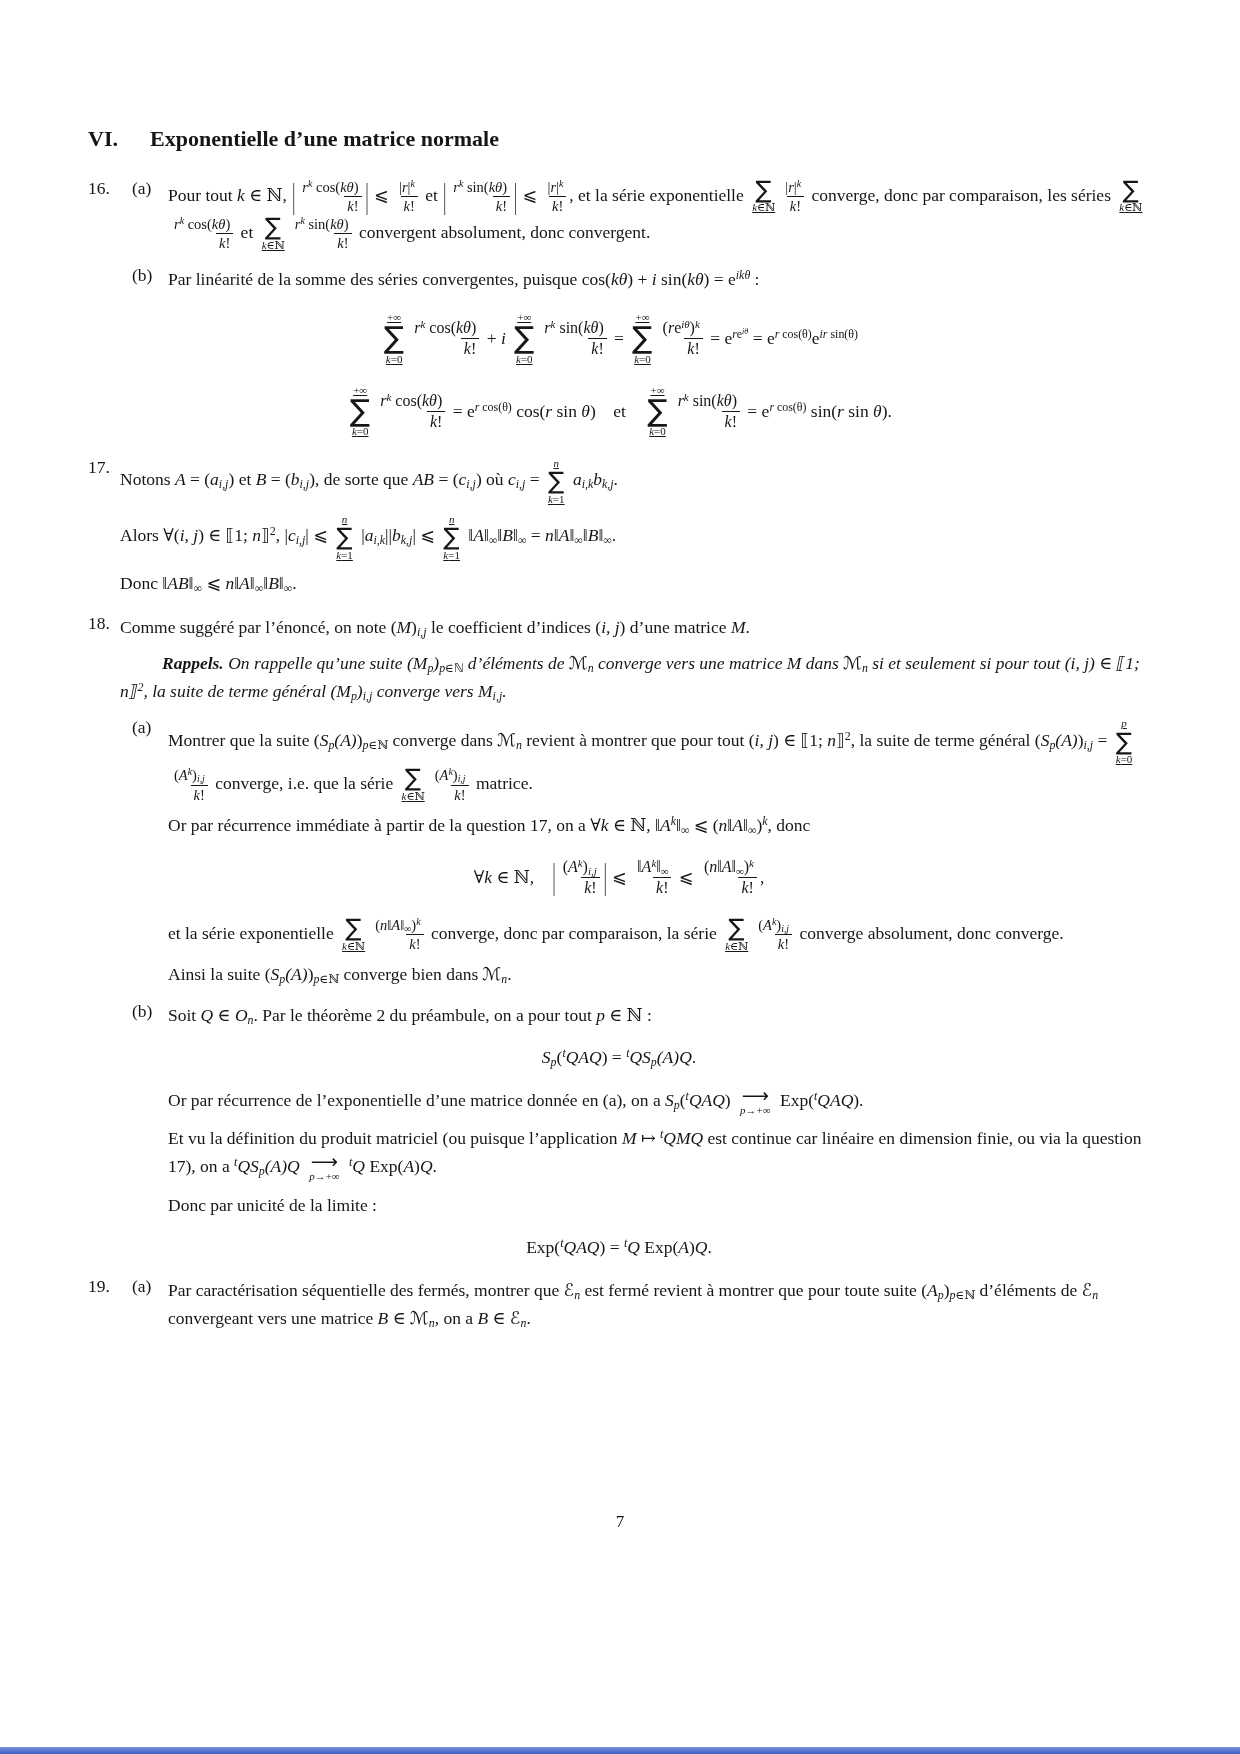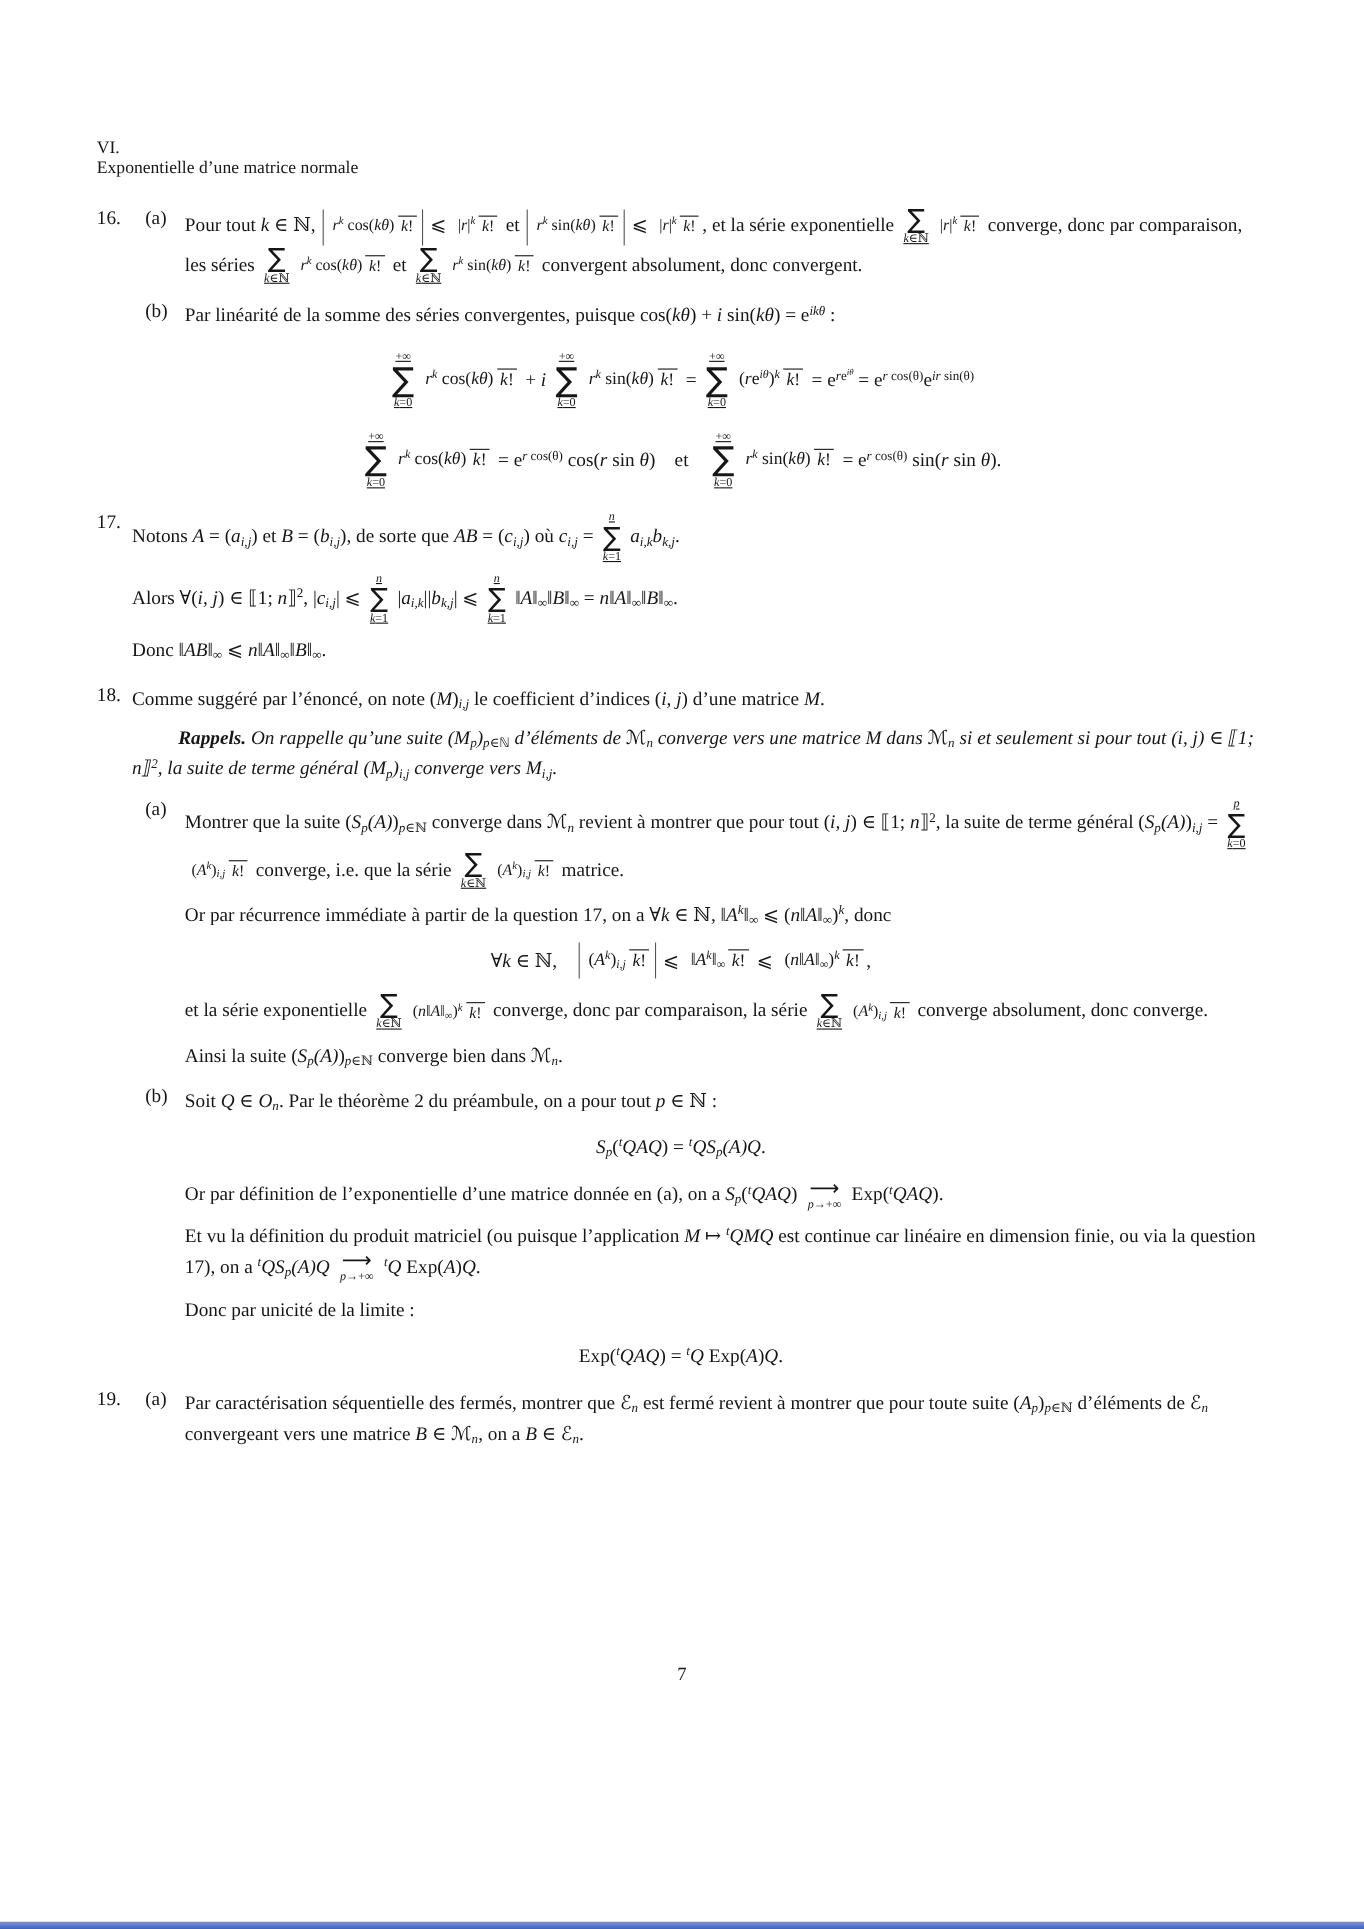--- a/index.html
+++ b/index.html
@@ -2,21 +2,21 @@
 <html><head>
 <meta charset="utf-8">
 <style>
   html,body{margin:0;padding:0;}
   body{
     width:1240px;height:1754px;background:#ffffff;color:#161616;
     font-family:"Liberation Serif","DejaVu Serif","DejaVu Sans",serif;
     font-size:17.5px;position:relative;overflow:hidden;
   }
   .page{padding:126px 90px 0 88px;}
-  .heading{display:flex;font-weight:normal;font-size:16px;margin-bottom:26px;flex-direction:column;}
+  .heading{display:flex;font-weight:bold;font-size:22px;margin-bottom:26px;}
   .heading .hnum{width:62px;}
   .block{margin:7px 0;}
   .item{display:flex;margin-top:16px;}
   .item .inum{flex:0 0 32px;}
   .item.wlbl .inum{flex:0 0 44px;}
   .sub{display:flex;margin-left:44px;margin-top:12px;}
   .ilbl{flex:0 0 36px;}
   .flow{flex:1;line-height:1.62;}
   .para{line-height:1.62;}
   .ind-item{margin-left:32px;}
@@ -24,21 +24,21 @@
   .display{display:flex;justify-content:center;margin:18px 0;}
   .dflow{display:flex;align-items:center;flex-wrap:wrap;justify-content:center;}
   .display .rich{white-space:pre-wrap;}
   .mv{font-style:italic;}
   .st-i{font-style:italic;}
   .st-bi{font-style:italic;font-weight:bold;margin-left:42px;}
   sup,sub{line-height:0;font-size:0.68em;}
   sup{vertical-align:0.5em;}
   sub{vertical-align:-0.25em;}
   .frac{
-    display:inline-flex;align-items:flex-start;
+    display:inline-flex;flex-direction:column;align-items:flex-end;
     vertical-align:middle;margin:0 3px;font-size:14.5px;line-height:1.25;text-align:center;
   }
   .frac .num{padding:0 3px;}
   .frac .den{border-top:1.2px solid #161616;padding:0 3px;}
   .display .frac{font-size:16px;}
   .sum{
     display:inline-flex;flex-direction:column;align-items:center;
     vertical-align:middle;line-height:1;margin:0 4px;text-align:center;
   }
   .sum .lim{font-size:11px;line-height:1.2;text-decoration:underline;}
@@ -245,21 +245,21 @@
       <div class="block para ind-sub"><span class="rich"><span>Ainsi la suite (</span><span class="mv">S</span><sub><span class="mv">p</span></sub><span class="mv">(A)</span><span>)</span><sub><span class="mv">p</span><span>∈ℕ</span></sub><span> converge bien dans ℳ</span><sub><span class="mv">n</span></sub><span>.</span></span></div>
       <div class="block sub">
         <span class="ilbl">(b)</span>
         <div class="flow"><span class="rich"><span>Soit </span><span class="mv">Q</span><span> ∈ </span><span class="mv">O</span><sub><span class="mv">n</span></sub><span>. Par le théorème 2 du préambule, on a pour tout </span><span class="mv">p</span><span> ∈ ℕ :</span></span></div>
       </div>
       <div class="block display">
         <div class="dflow">
           <span class="rich"><span class="mv">S</span><sub><span class="mv">p</span></sub><span>(</span><sup><span class="mv">t</span></sup><span class="mv">QAQ</span><span>) = </span><sup><span class="mv">t</span></sup><span class="mv">QS</span><sub><span class="mv">p</span></sub><span class="mv">(A)Q</span><span>.</span></span>
         </div>
       </div>
-      <div class="block para ind-sub"><span class="rich"><span>Or par définition de l’exponentielle d’une matrice donnée en (a), on a </span><span class="mv">S</span><sub><span class="mv">p</span></sub><span>(</span><sup><span class="mv">t</span></sup><span class="mv">QAQ</span><span>) </span></span><span class="arrlim">
+      <div class="block para ind-sub"><span class="rich"><span>Or par récurrence de l’exponentielle d’une matrice donnée en (a), on a </span><span class="mv">S</span><sub><span class="mv">p</span></sub><span>(</span><sup><span class="mv">t</span></sup><span class="mv">QAQ</span><span>) </span></span><span class="arrlim">
           <span class="ar">⟶</span>
           <span class="lim"><span class="mv">p</span><span>→+∞</span></span>
         </span><span class="rich"><span> Exp(</span><sup><span class="mv">t</span></sup><span class="mv">QAQ</span><span>).</span></span></div>
       <div class="block para ind-sub"><span class="rich"><span>Et vu la définition du produit matriciel (ou puisque l’application </span><span class="mv">M</span><span> ↦ </span><sup><span class="mv">t</span></sup><span class="mv">QMQ</span><span> est continue car linéaire en dimension finie, ou via la question 17), on a </span><sup><span class="mv">t</span></sup><span class="mv">QS</span><sub><span class="mv">p</span></sub><span class="mv">(A)Q</span><span> </span></span><span class="arrlim">
           <span class="ar">⟶</span>
           <span class="lim"><span class="mv">p</span><span>→+∞</span></span>
         </span><span class="rich"><span> </span><sup><span class="mv">t</span></sup><span class="mv">Q</span><span> Exp(</span><span class="mv">A</span><span>)</span><span class="mv">Q</span><span>.</span></span></div>
       <div class="block para ind-sub"><span class="rich"><span>Donc par unicité de la limite :</span></span></div>
       <div class="block display">
         <div class="dflow">

